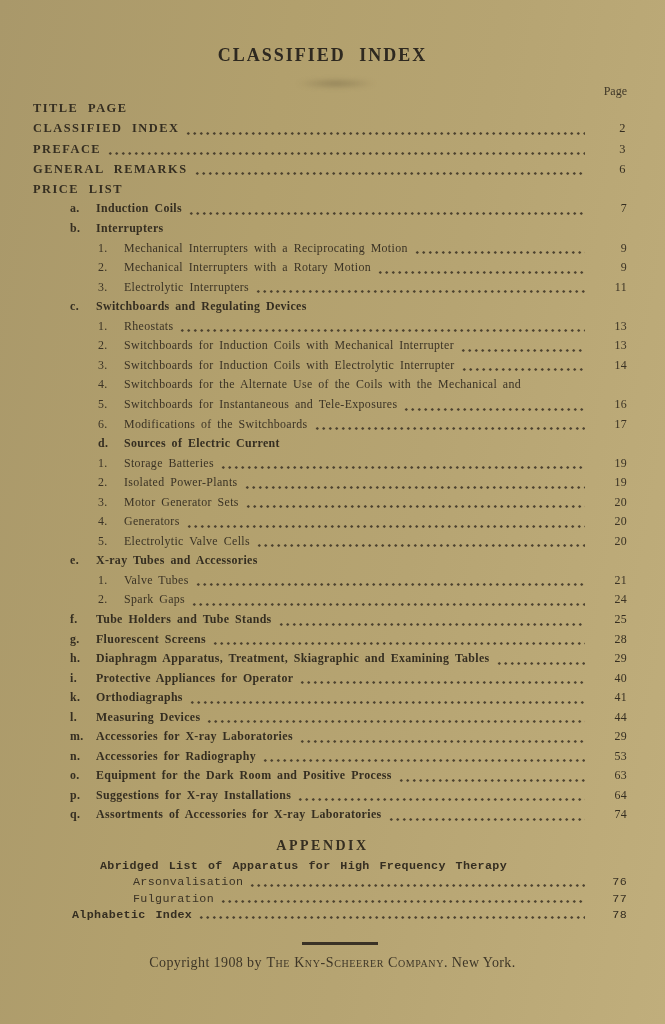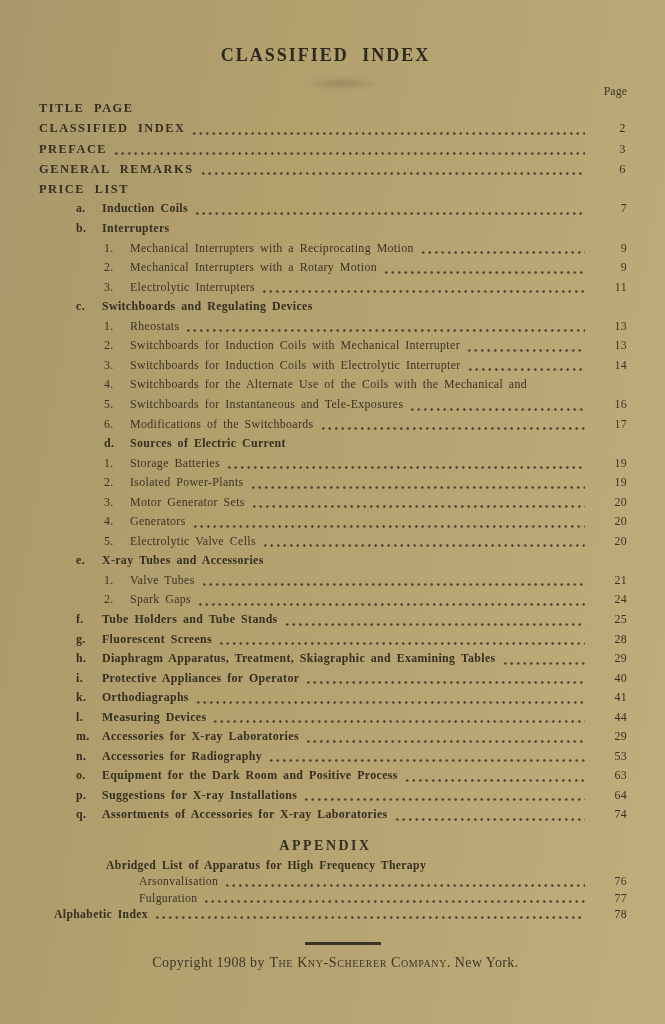--- a/index.html
+++ b/index.html
@@ -2,21 +2,21 @@
 <html><head>
 <meta charset="utf-8">
 <style>
   html,body{margin:0;padding:0;}
   body{
     width:665px;height:1024px;overflow:hidden;position:relative;
     font-family:"Liberation Serif","DejaVu Serif",serif;
     color:#3b3325;
     background:linear-gradient(100deg,#a9986a 0%,#b2a06d 35%,#b6a472 60%,#c0ae7c 100%);
   }
-  .sheet{position:absolute;inset:0;margin-left:6px;}
+  .sheet{position:absolute;inset:0;}
   .title{
     margin:44px 20px 0 0;text-align:center;
     font-size:18px;font-weight:700;color:#2e2920;
     letter-spacing:2px;word-spacing:7px;line-height:22px;
   }
   .smudge{
     position:absolute;left:296px;top:78px;width:80px;height:11px;
     background:radial-gradient(ellipse at center,rgba(122,108,72,.55),rgba(122,108,72,0) 70%);
     filter:blur(2px);
   }
@@ -43,25 +43,25 @@
   #toc-front{padding-right:38px;}
   #toc-main .row{line-height:19.55px;font-size:11.9px;}
   .lvl-letter{padding-left:70px;font-weight:700;color:#352e21;}
   .lvl-d{padding-left:98px;font-weight:700;color:#352e21;}
   .lvl-num{padding-left:98px;font-weight:400;}
   .lvl-cont{padding-left:140px;font-weight:400;}
   .appendix-title{
     margin:12px 20px 0 0;text-align:center;font-size:14px;font-weight:700;
     letter-spacing:2.5px;color:#352e21;line-height:18px;
   }
-  #appendix-rows{margin-top:3px;}
+  #appendix-rows{margin-top:3px;font-family:Liberation Mono, monospace;}
   #appendix-rows .row{line-height:16.3px;font-size:11.7px;}
   .lvl-app-head{padding-left:100px;font-weight:700;color:#352e21;}
   .lvl-app-item{padding-left:133px;font-weight:400;}
-  .lvl-app-index{padding-left:48px;font-weight:700;color:#352e21;}
+  .lvl-app-index{padding-left:72px;font-weight:700;color:#352e21;}
   .footer-rule{
     margin:19px auto 0 auto;width:76px;height:2.5px;background:#3a3226;
     transform:translateX(7px);
   }
   .copyright{
     margin-top:11px;text-align:center;font-size:14px;letter-spacing:.4px;
     color:#3e3627;line-height:13px;
   }
   .copyright .company{font-variant:small-caps;margin-left:.32em;letter-spacing:.6px;}
 </style>

